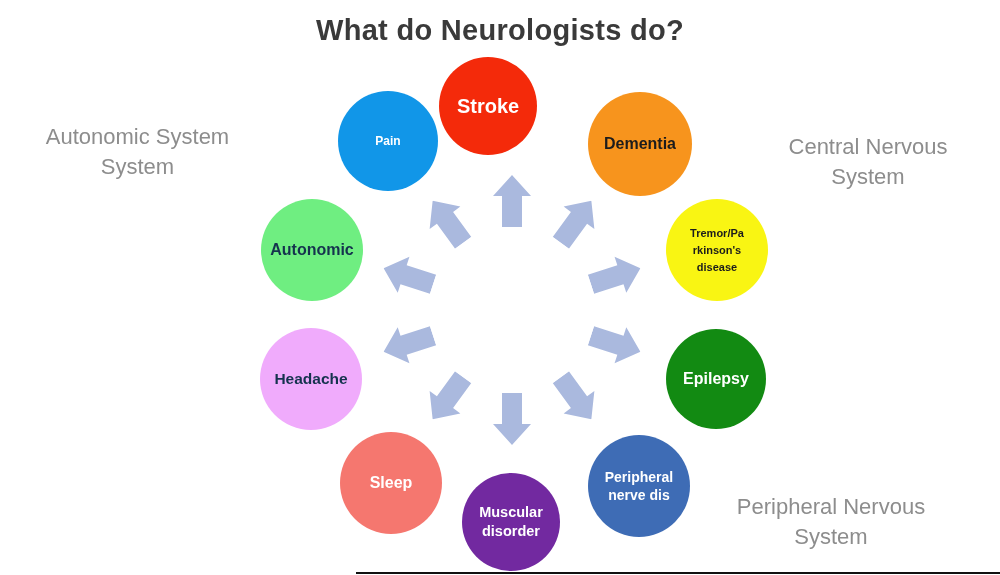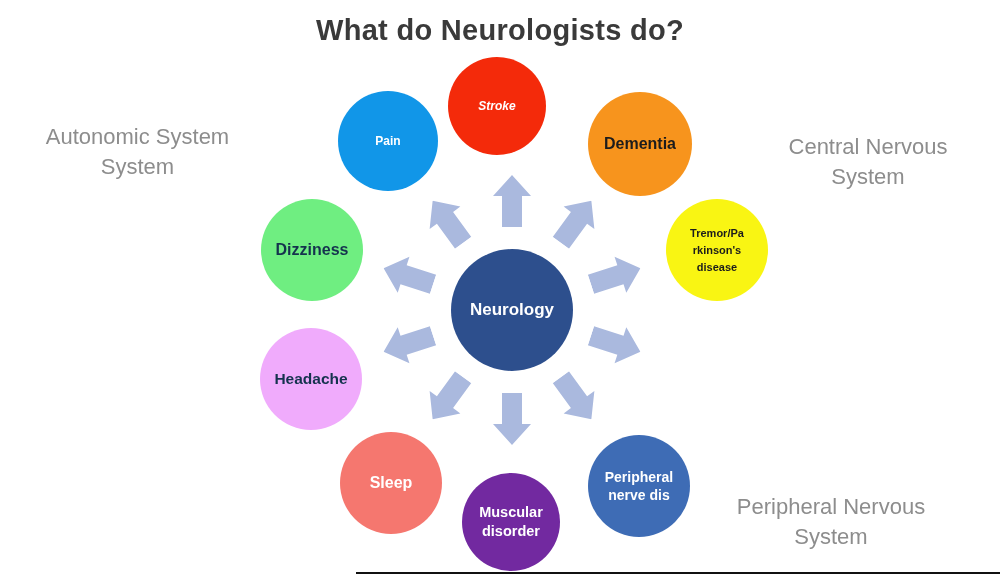--- a/index.html
+++ b/index.html
@@ -25,21 +25,21 @@
   .group-label span { display:block; }
 
   
   .node {
     position:absolute; border-radius:50%;
     display:flex; align-items:center; justify-content:center;
     text-align:center; font-weight:bold;
   }
   .node span { display:block; }
   .n-center    { left:451px; top:249px; width:122px; height:122px; font-size:17px; }
-  .n-stroke    { left:448px; top:57px;  width:98px;  height:98px;  font-size:12px;font-style:italic; }
+  .n-stroke    { left:439px; top:57px;  width:98px;  height:98px;  font-size:20px; }
   .n-dementia  { left:588px; top:92px;  width:104px; height:104px; font-size:16px;justify-content:center; }
   .n-tremor    { left:666px; top:199px; width:102px; height:102px; font-size:11px; line-height:17px; }
   .n-epilepsy  { left:666px; top:329px; width:100px; height:100px; font-size:16px; }
   .n-peripheral{ left:588px; top:435px; width:102px; height:102px; font-size:14px; line-height:18px; }
   .n-muscular  { left:462px; top:473px; width:98px;  height:98px;  font-size:14.5px; line-height:19px; }
   .n-sleep     { left:340px; top:432px; width:102px; height:102px; font-size:16px;justify-content:center; }
   .n-headache  { left:260px; top:328px; width:102px; height:102px; font-size:15.5px; }
   .n-dizziness { left:261px; top:199px; width:102px; height:102px; font-size:16px; }
   .n-pain      { left:338px; top:91px;  width:100px; height:100px; font-size:12px; }
 
@@ -126,40 +126,40 @@
     <svg width="40" height="52" viewBox="0 0 40 52">
         <path d="M20,0 L39,21 L30,21 L30,52 L10,52 L10,21 L1,21 Z" fill="currentColor"></path>
       </svg>
     </div>
   <div class="arrow r324" style="color: rgb(170, 185, 222);">
     <svg width="40" height="52" viewBox="0 0 40 52">
         <path d="M20,0 L39,21 L30,21 L30,52 L10,52 L10,21 L1,21 Z" fill="currentColor"></path>
       </svg>
     </div>
 
-  <div class="node n-center" style="background-color: rgb(45, 79, 141); color: rgb(255, 255, 255);">
-    <span>Neurology</span>
-  </div>
 
   <div class="node n-stroke" style="background-color: rgb(244, 42, 10); color: rgb(255, 255, 255);">
     <span>Stroke</span>
   </div>
 
   <div class="node n-dementia" style="background-color: rgb(247, 148, 29); color: rgb(28, 28, 28);">
     <span>Dementia</span>
   </div>
 
   <div class="node n-tremor" style="background-color: rgb(249, 245, 19); color: rgb(28, 28, 28);">
     <div>
       <span>Tremor/Pa</span>
       <span>rkinson's</span>
       <span>disease</span>
     </div>
   </div>
 
+  <div class="node n-epilepsy" style="background-color: rgb(18, 138, 18); color: rgb(255, 255, 255);">
+    <span>Epilepsy</span>
+  </div>
 
   <div class="node n-peripheral" style="background-color: rgb(62, 108, 181); color: rgb(255, 255, 255);">
     <div>
       <span>Peripheral</span>
       <span>nerve dis</span>
     </div>
   </div>
 
   <div class="node n-muscular" style="background-color: rgb(114, 41, 160); color: rgb(255, 255, 255);">
     <div>
@@ -170,21 +170,21 @@
 
   <div class="node n-sleep" style="background-color: rgb(245, 119, 111); color: rgb(255, 255, 255);">
     <span>Sleep</span>
   </div>
 
   <div class="node n-headache" style="background-color: #f0abfc; color: rgb(21, 50, 78);">
     <span>Headache</span>
   </div>
 
   <div class="node n-dizziness" style="background-color: rgb(111, 238, 129); color: rgb(21, 50, 78);">
-    <span>Dizziness</span>
+    <span>Autonomic</span>
   </div>
 
   <div class="node n-pain" style="background-color: rgb(17, 150, 232); color: rgb(255, 255, 255);">
     <span>Pain</span>
   </div>
 
   <div class="bottom-line" style="background-color: rgb(17, 17, 17);"></div>
 
 </div>
 

